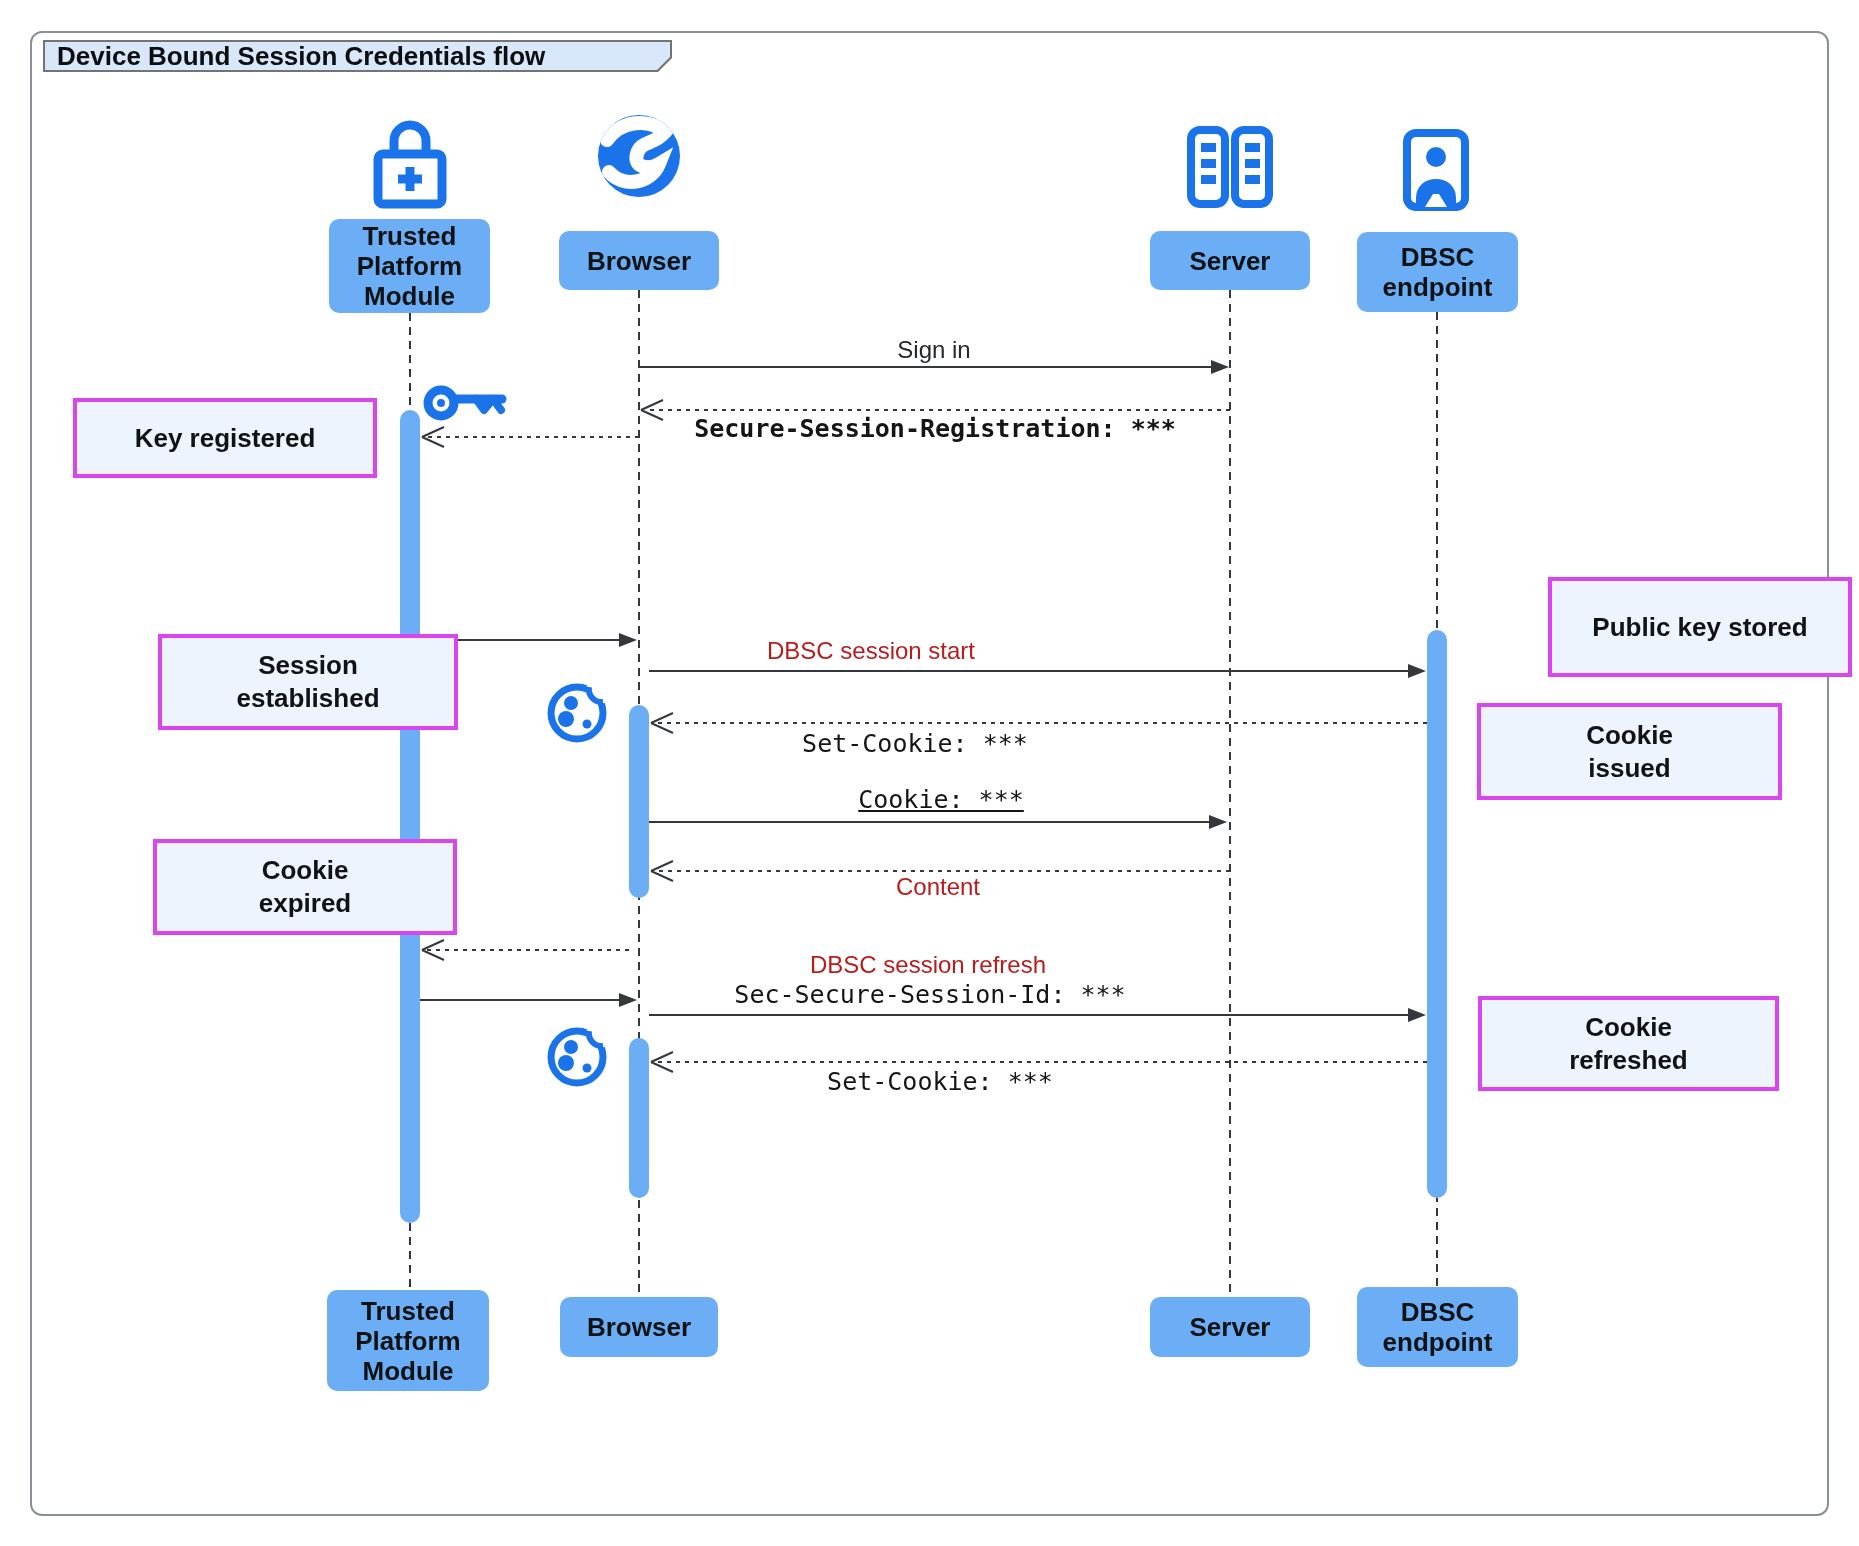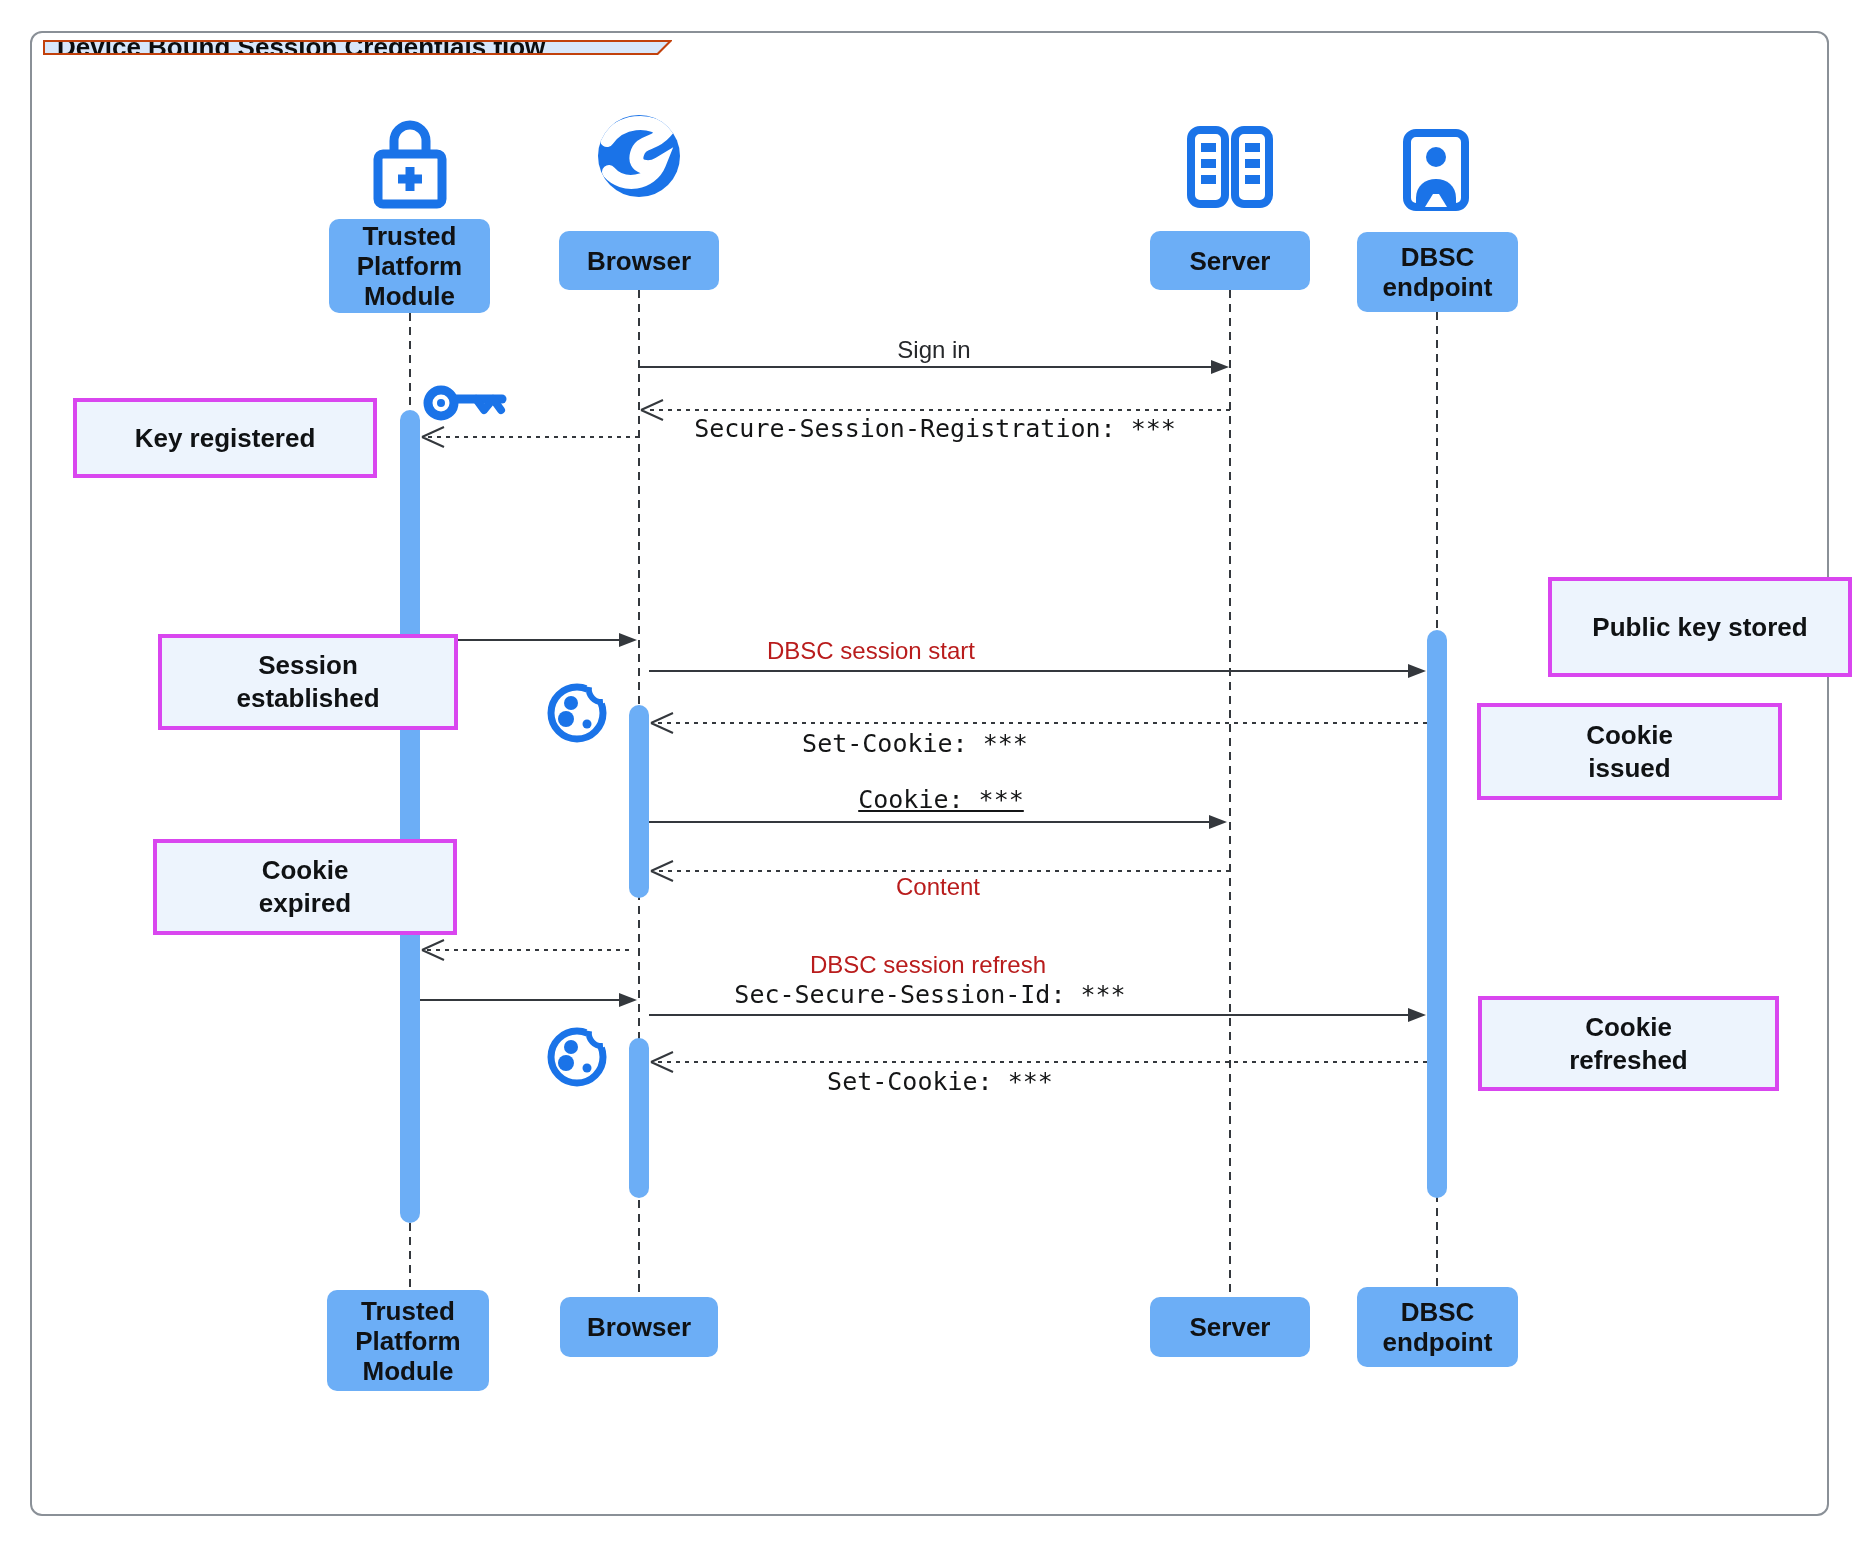--- a/index.html
+++ b/index.html
@@ -6,22 +6,22 @@
   #canvas{
     position:relative;width:1859px;height:1546px;background:#ffffff;overflow:hidden;
     font-family:"Liberation Sans", sans-serif;
   }
   .frame{
     position:absolute;left:30px;top:31px;width:1795px;height:1481px;
     border:2px solid #8a9097;border-radius:12px;background:transparent;
   }
   
   .title-tab-outer{
-    position:absolute;left:43px;top:40px;width:629px;height:15px;
-    background:#c2410c;
+    position:absolute;left:43px;top:40px;width:629px;height:32px;
+    background:#737373;
     clip-path:polygon(0 0,100% 0,100% calc(100% - 14px),calc(100% - 14px) 100%,0 100%);
   }
   .title-tab-inner{
     position:absolute;left:2px;top:2px;right:2px;bottom:2px;
     background:#d8e7fa;
     clip-path:polygon(0 0,100% 0,100% calc(100% - 13px),calc(100% - 13px) 100%,0 100%);
     display:flex;align-items:center;
   }
   .title-text{
     font-size:26px;font-weight:bold;color:#0c0d0e;padding-left:12px;letter-spacing:0px;white-space:nowrap;
@@ -239,21 +239,21 @@
   <div class="note" style="left:1477px;top:703px;width:305px;height:97px;">
     <span>Cookie
 issued</span>
   </div>
   <div class="note" style="left:1478px;top:996px;width:301px;height:95px;">
     <span>Cookie
 refreshed</span>
   </div>
 
   <div class="msg-label sans dark" style="left:934px;top:336px;">Sign in</div>
-  <div class="msg-label mono" style="left:935px;top:414px;">Secure-Session-Registration: ***</div>
+  <div class="msg-label mono" style="left:935px;top:414px;font-weight:bold;">Secure-Session-Registration: ***</div>
   <div class="msg-label sans" style="left:871px;top:637px;">DBSC session start</div>
   <div class="msg-label mono" style="left:915px;top:729px;">Set-Cookie: ***</div>
   <div class="msg-label mono" style="left:941px;top:785px;text-decoration:underline;">Cookie: ***</div>
   <div class="msg-label sans" style="left:938px;top:873px;">Content</div>
   <div class="msg-label sans" style="left:928px;top:951px;">DBSC session refresh</div>
   <div class="msg-label mono" style="left:930px;top:980px;">Sec-Secure-Session-Id: ***</div>
   <div class="msg-label mono" style="left:940px;top:1067px;">Set-Cookie: ***</div>
 
 </div>
 

